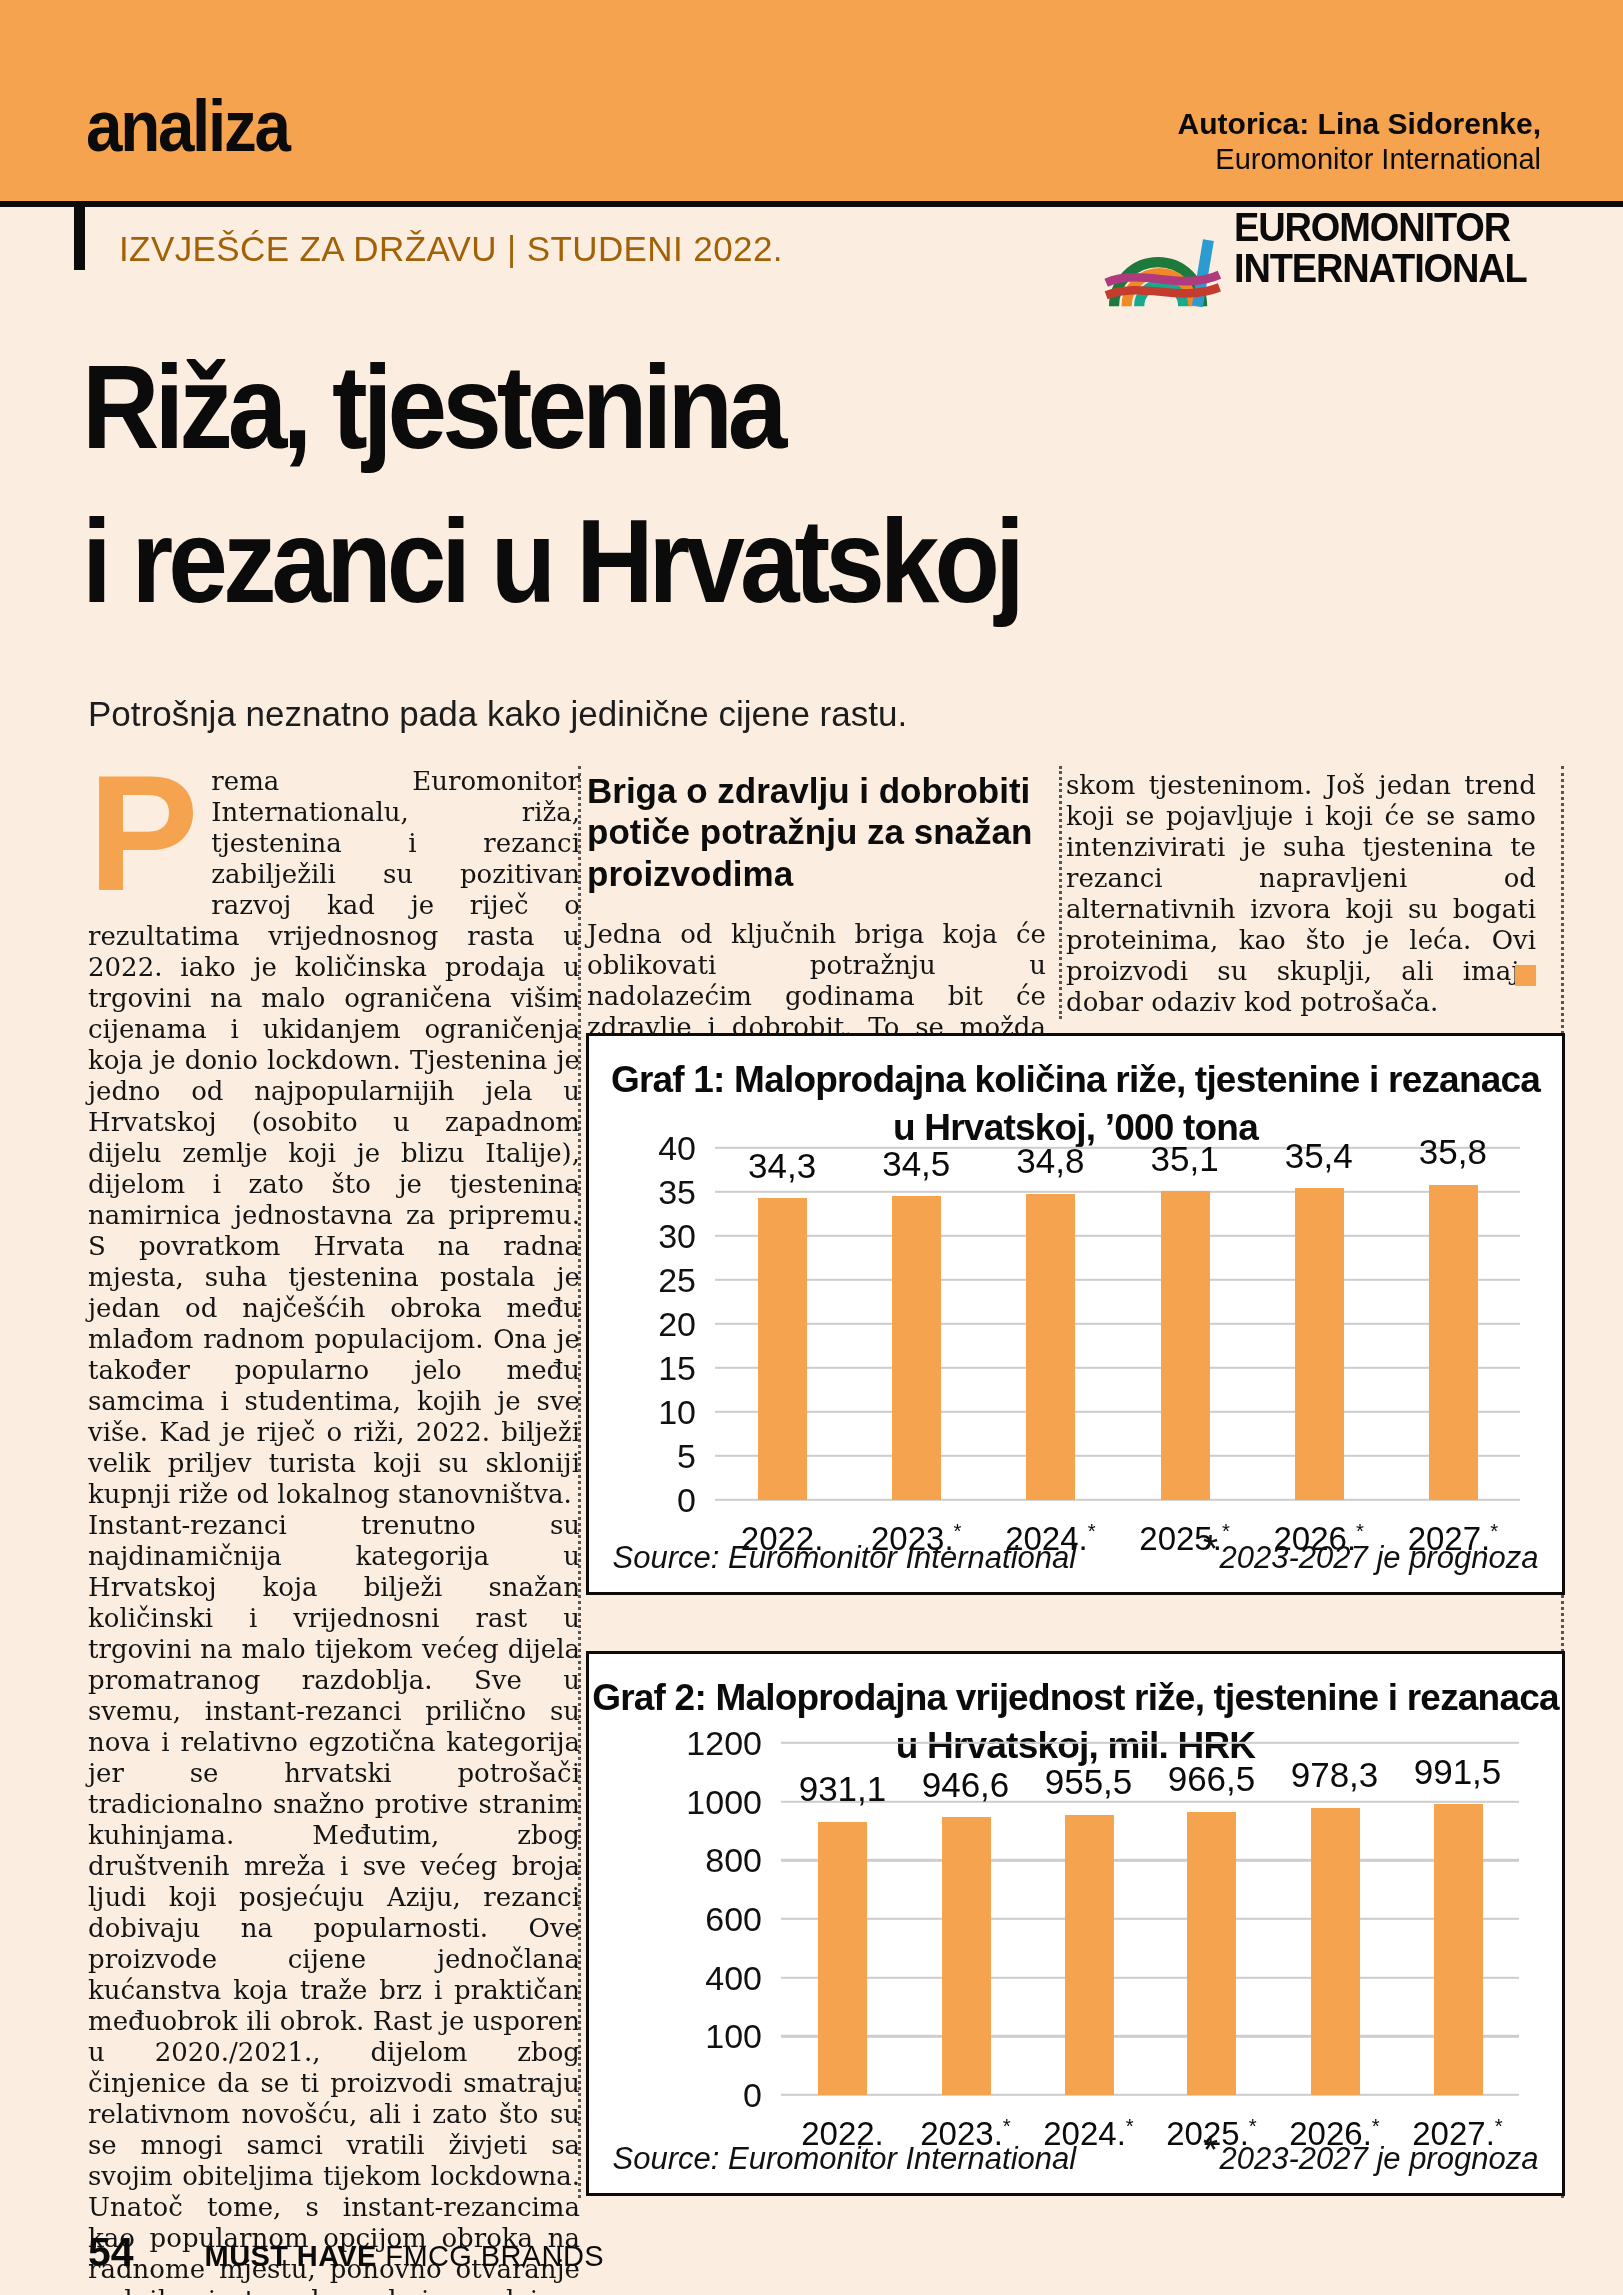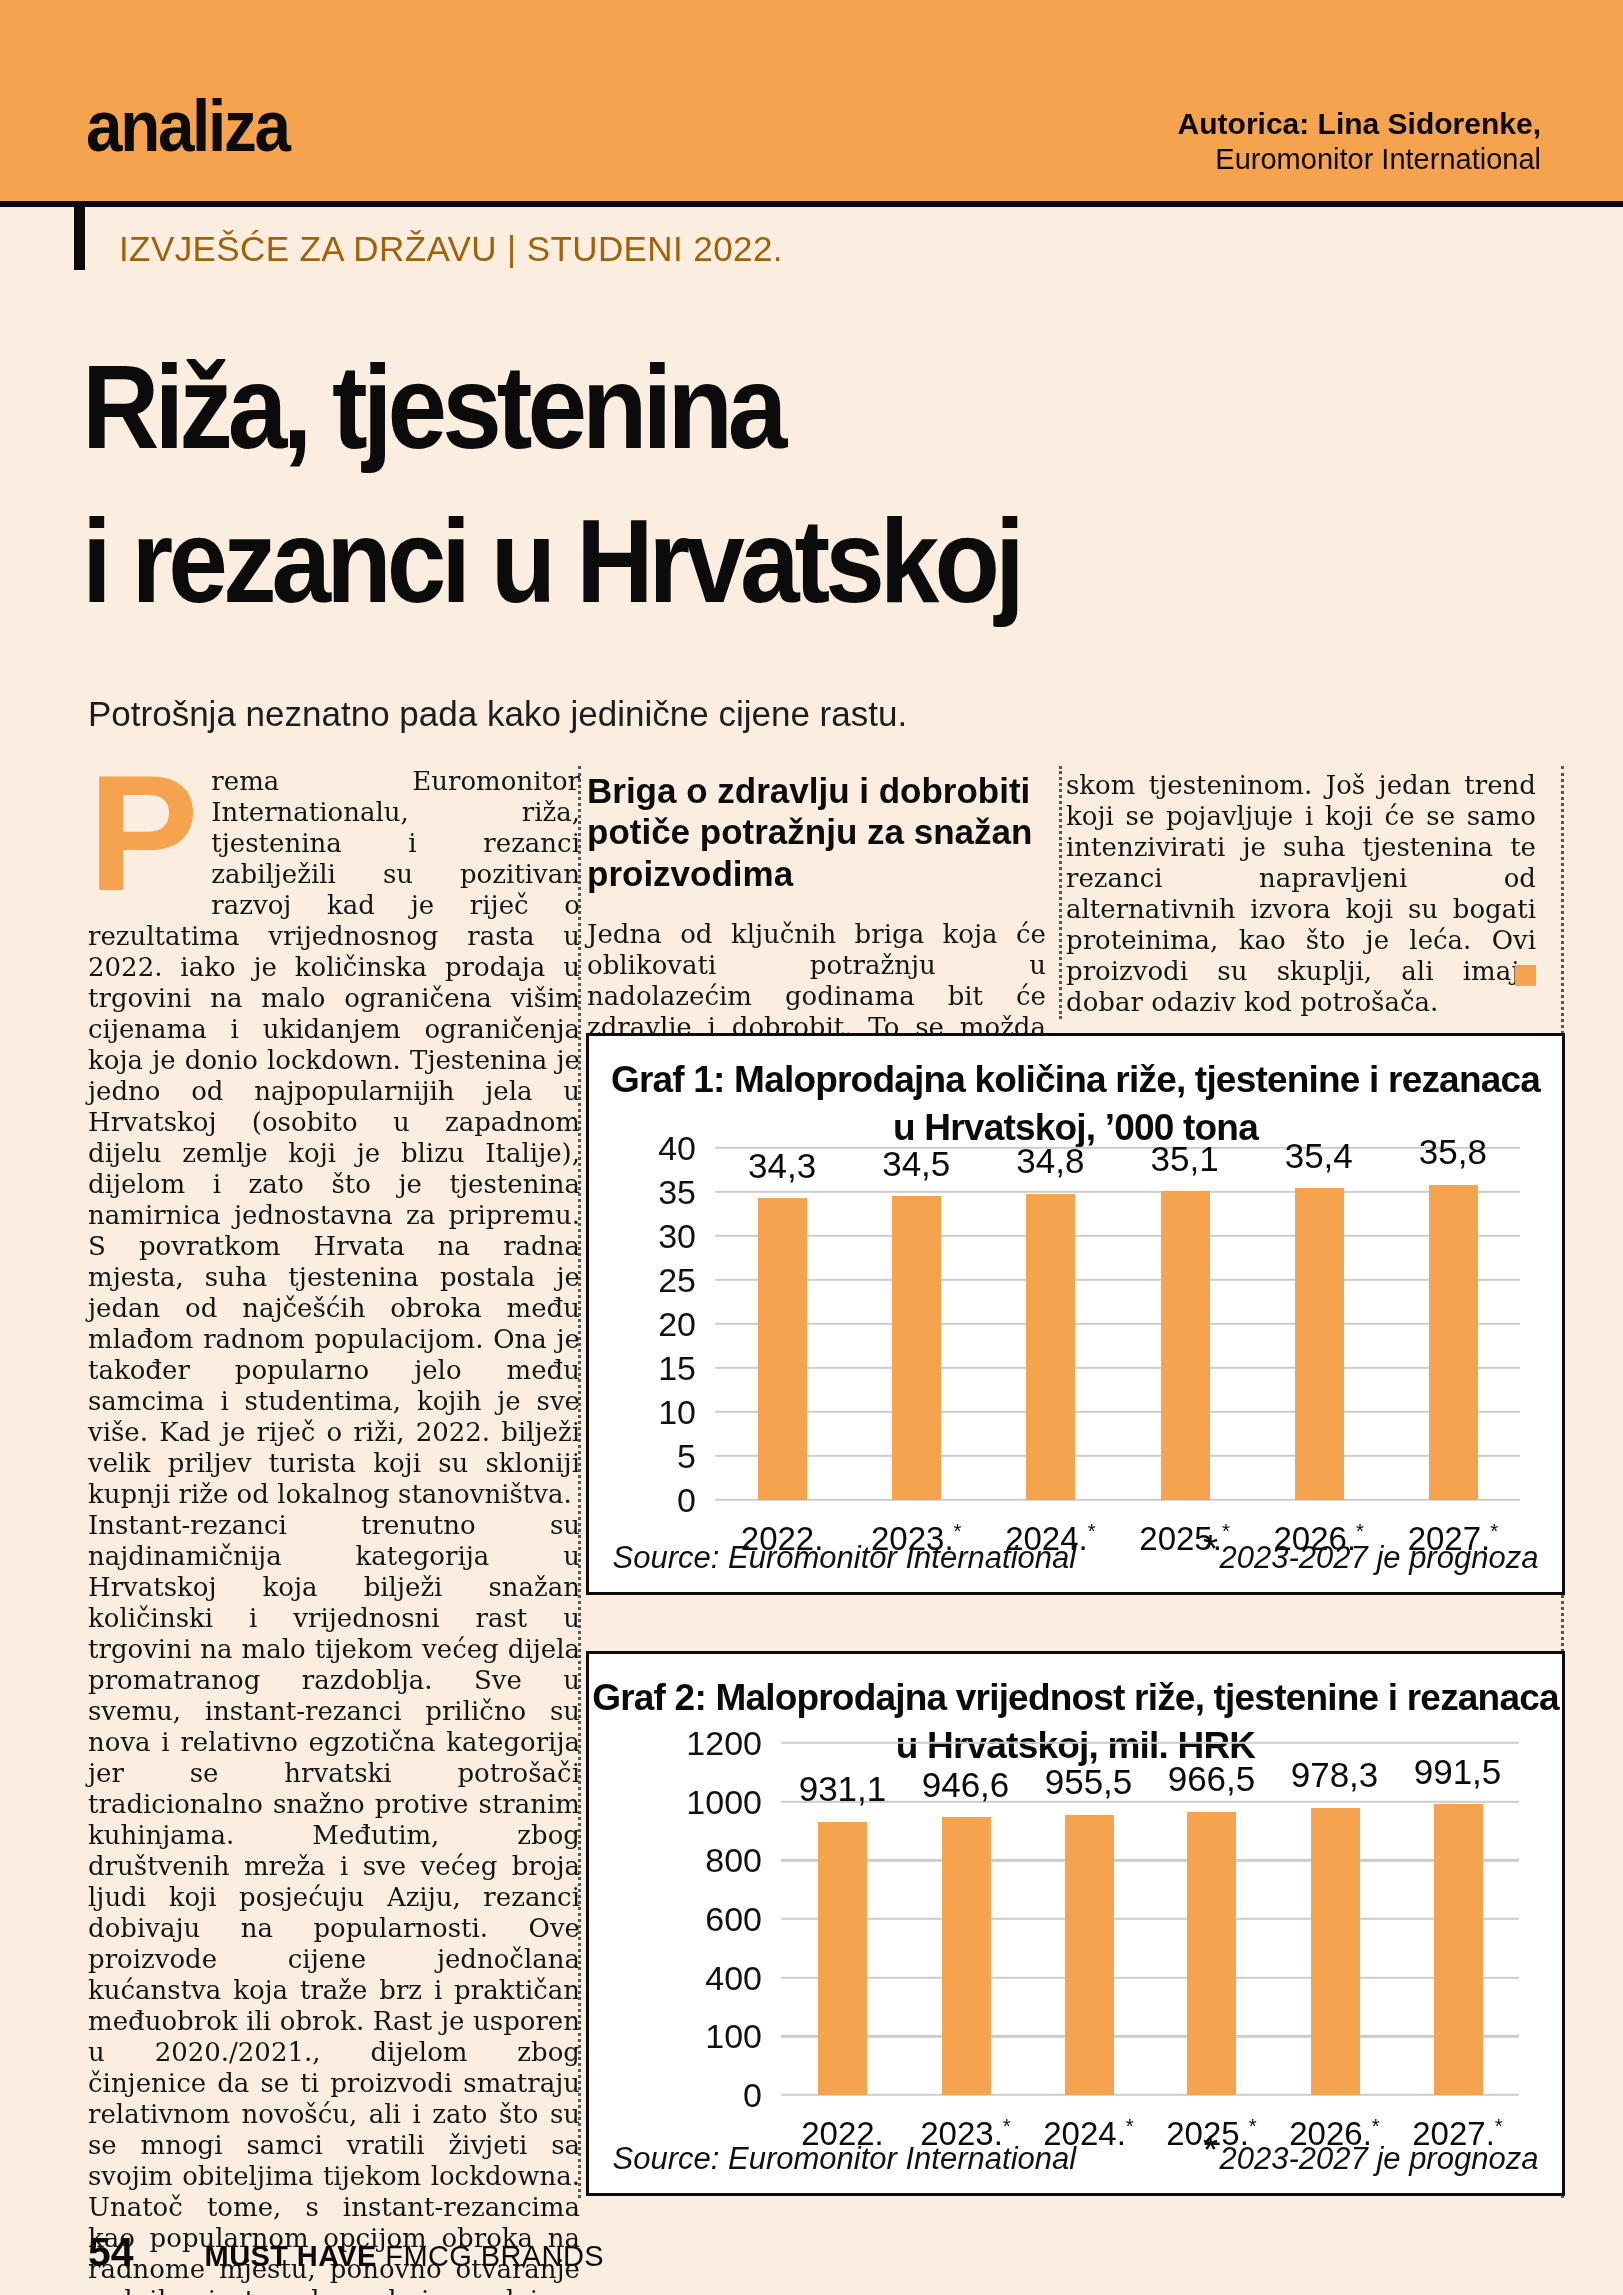--- a/index.html
+++ b/index.html
@@ -73,20 +73,36 @@
   <div class="header-band"></div>
   <div class="section-label">analiza</div>
   <div class="author">
     <div class="l1">Autorica: Lina Sidorenke,</div>
     <div class="l2">Euromonitor International</div>
   </div>
   <div class="top-rule"></div>
   <div class="tab-mark"></div>
   <div class="kicker">IZVJEŠĆE ZA DRŽAVU | STUDENI 2022.</div>
 
+  <div class="logo">
+    <span>
+      <svg width="118" height="101" viewBox="0 0 150 128">
+        <path d="M14,126 A56,56 0 0 1 126,126" fill="none" stroke="#1E7A3C" stroke-width="13"></path>
+        <path d="M30,126 A42,42 0 0 1 114,126" fill="none" stroke="#F08A24" stroke-width="13"></path>
+        <path d="M46,126 A28,28 0 0 1 102,126" fill="none" stroke="#19A98F" stroke-width="13"></path>
+        <path d="M120,126 L134,42" fill="none" stroke="#2B9BD0" stroke-width="14"></path>
+        <path d="M4,96 C50,76 100,108 148,86" fill="none" stroke="#B03A7E" stroke-width="11"></path>
+        <path d="M4,112 C54,94 96,122 148,102" fill="none" stroke="#C43C2E" stroke-width="11"></path>
+      </svg>
+    </span>
+    <div class="logo-text">
+      <div>EUROMONITOR</div>
+      <div>INTERNATIONAL</div>
+    </div>
+  </div>
 
   <div class="title">
     <div>Riža, tjestenina</div>
     <div>i rezanci u Hrvatskoj</div>
   </div>
   <div class="subtitle">Potrošnja neznatno pada kako jedinične cijene rastu.</div>
 
   <div class="vsep s1"></div>
   <div class="vsep s2"></div>
   <div class="vsep s3"></div>

